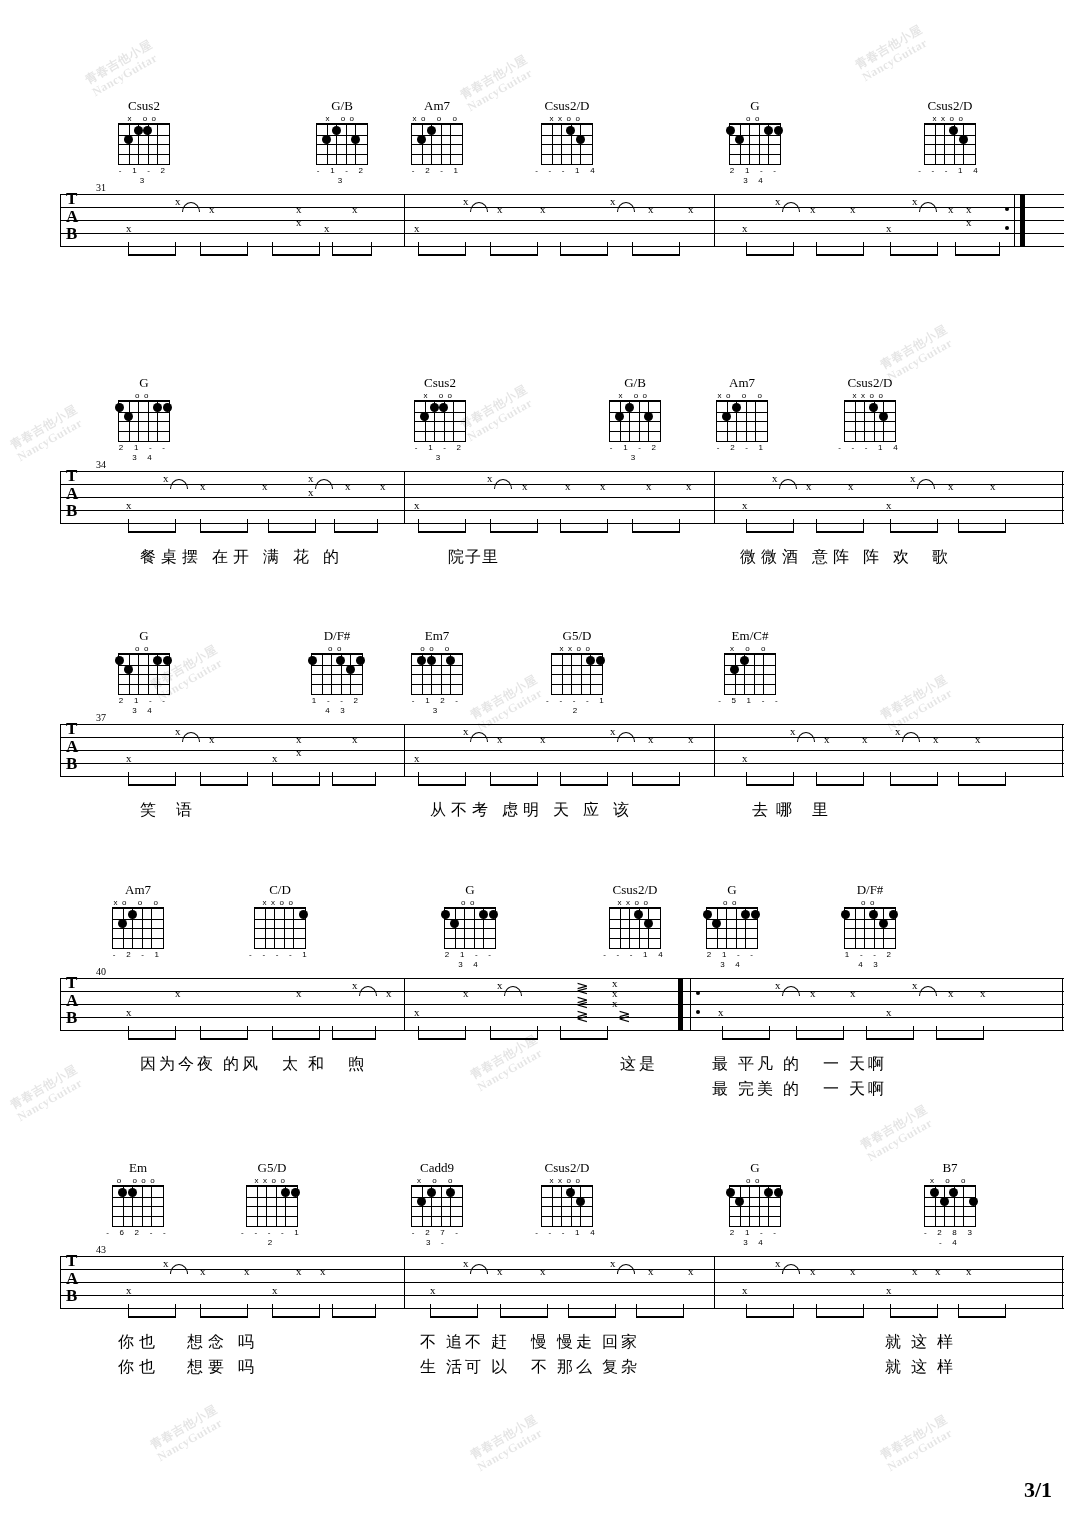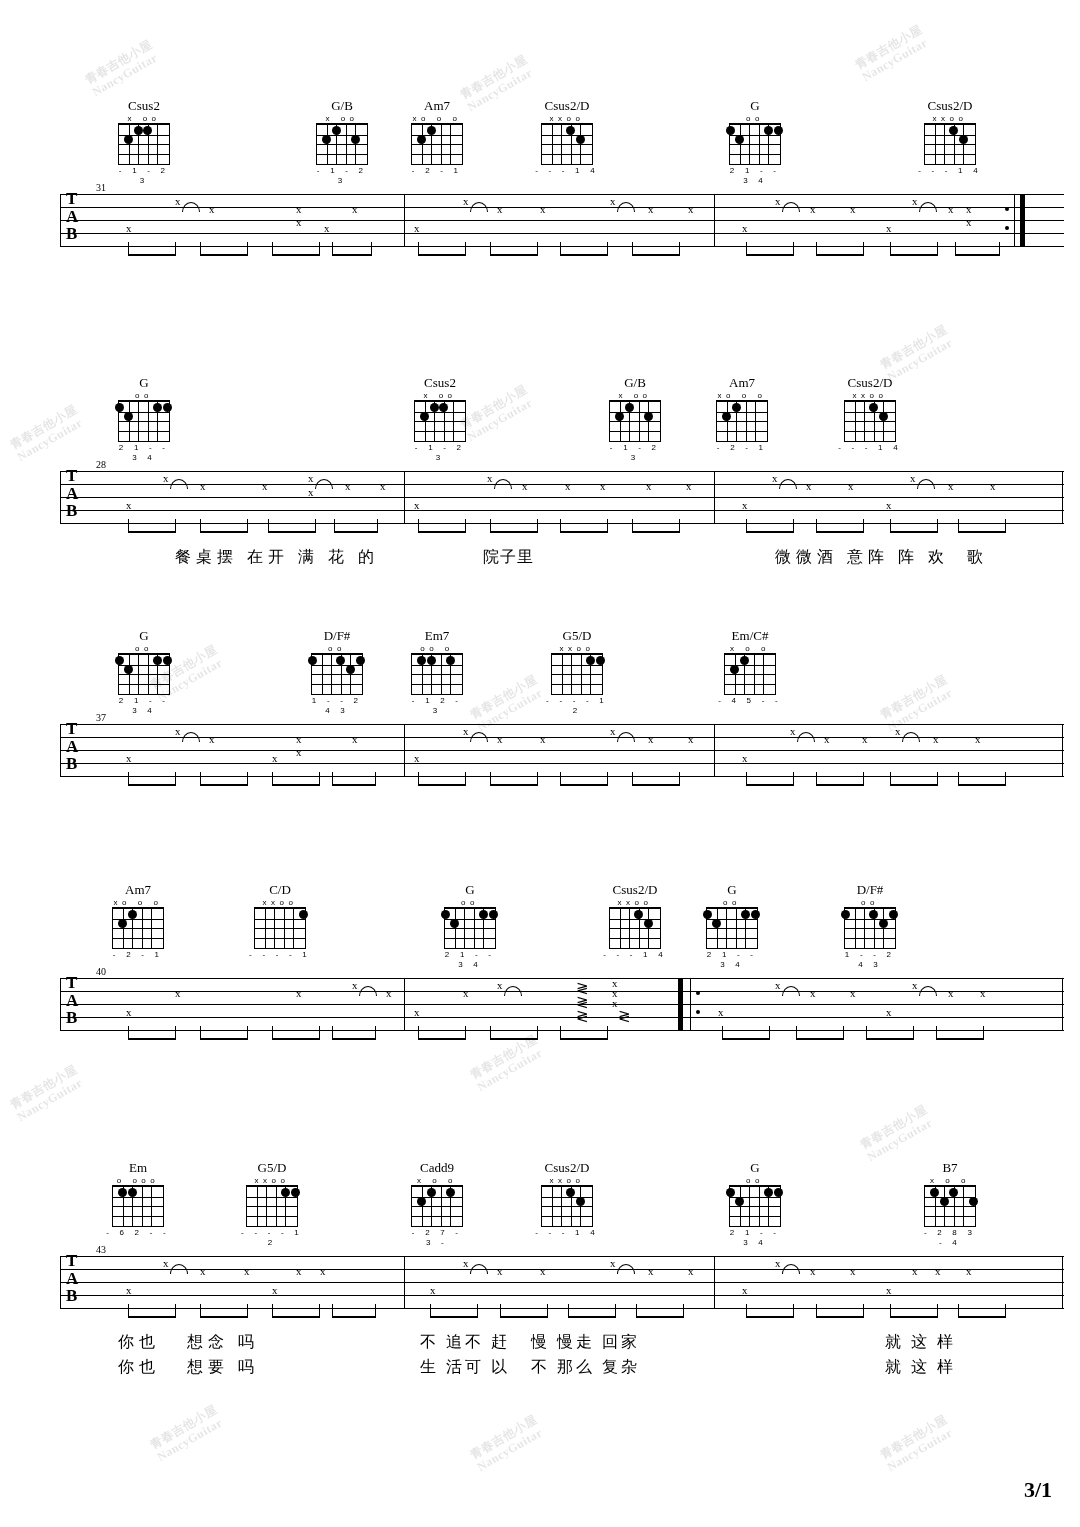--- a/index.html
+++ b/index.html
@@ -387,21 +387,21 @@
             <div class="hline" style="top:19.2px"></div>
           <div class="hline" style="top:28.8px"></div>
           <div class="dot" style="left:28.8px;top:5px"></div>
           <div class="dot" style="left:38.4px;top:14.5px"></div>
         </div>
         <div class="fing">- - - 1 4</div>
       </div>
     </div>
 
     <div class="staff">
-      <div class="measnum" style="left:96px;top:-4px;">28</div>
+      <div class="measnum" style="left:96px;top:-4px;">34</div>
       <div class="stafflines">
         <div class="ln" style="top:0"></div>
           <div class="ln" style="top:13px"></div>
         <div class="ln" style="top:26px"></div>
           <div class="ln" style="top:39px"></div>
         <div class="ln" style="top:52px"></div>
       </div>
       <div class="tabclef">T<br>A<br>B</div>
       <div class="barline" style="left:60px"></div>
       <div class="barline" style="left:404px"></div>
@@ -480,21 +480,21 @@
       <div class="stemgrp" style="left:890px;top:68px;width:48px;">
           <div class="stem" style="left:0;top:-14px;height:14px"></div>
           <div class="stem" style="left:47px;top:-14px;height:14px"></div>
         </div>
       <div class="stemgrp" style="left:958px;top:68px;width:48px;">
           <div class="stem" style="left:0;top:-14px;height:14px"></div>
           <div class="stem" style="left:47px;top:-14px;height:14px"></div>
         </div>
     </div>
 
-    <div class="lyrics" style="height:34px;margin-left:35px;">
+    <div class="lyrics" style="height:34px;">
       <div class="lyr" style="left:140px;top:12px;letter-spacing:5px;">餐桌摆 在开 满 花 的</div>
       <div class="lyr" style="left:448px;top:12px;letter-spacing:1px;">院子里</div>
       <div class="lyr" style="left:740px;top:12px;letter-spacing:5px;">微微酒 意阵 阵 欢  歌</div>
     </div>
   </div>
 
   <div class="system" style="top:628px;">
     <div class="chordrow">
       <div class="chord" style="left:112px;">
         <div class="name">G</div>
@@ -576,21 +576,21 @@
           <div class="vline" style="left:9.6px"></div>
             <div class="vline" style="left:19.2px"></div>
           <div class="vline" style="left:28.8px"></div>
             <div class="vline" style="left:38.4px"></div>
           <div class="hline" style="top:9.6px"></div>
             <div class="hline" style="top:19.2px"></div>
           <div class="hline" style="top:28.8px"></div>
           <div class="dot" style="left:19.2px;top:5px"></div>
           <div class="dot" style="left:9.6px;top:14.5px"></div>
         </div>
-        <div class="fing">- 4 5 - -</div>
+        <div class="fing">- 5 1 - -</div>
       </div>
     </div>
 
     <div class="staff">
       <div class="measnum" style="left:96px;top:-4px;">37</div>
       <div class="stafflines">
         <div class="ln" style="top:0"></div>
           <div class="ln" style="top:13px"></div>
         <div class="ln" style="top:26px"></div>
           <div class="ln" style="top:39px"></div>
@@ -672,20 +672,25 @@
       <div class="stemgrp" style="left:890px;top:68px;width:48px;">
           <div class="stem" style="left:0;top:-14px;height:14px"></div>
           <div class="stem" style="left:47px;top:-14px;height:14px"></div>
         </div>
       <div class="stemgrp" style="left:958px;top:68px;width:48px;">
           <div class="stem" style="left:0;top:-14px;height:14px"></div>
           <div class="stem" style="left:47px;top:-14px;height:14px"></div>
         </div>
     </div>
 
+    <div class="lyrics" style="height:34px;">
+      <div class="lyr" style="left:140px;top:12px;letter-spacing:8px;">笑 语</div>
+      <div class="lyr" style="left:430px;top:12px;letter-spacing:5px;">从不考 虑明 天 应 该</div>
+      <div class="lyr" style="left:752px;top:12px;letter-spacing:8px;">去哪 里</div>
+    </div>
   </div>
 
   <div class="system" style="top:882px;">
     <div class="chordrow">
       <div class="chord" style="left:106px;">
         <div class="name">Am7</div>
         <div class="marks">xo o o</div>
         <div class="grid">
           <div class="vline" style="left:9.6px"></div>
             <div class="vline" style="left:19.2px"></div>
@@ -876,20 +881,26 @@
       <div class="stemgrp" style="left:866px;top:68px;width:48px;">
           <div class="stem" style="left:0;top:-14px;height:14px"></div>
           <div class="stem" style="left:47px;top:-14px;height:14px"></div>
         </div>
       <div class="stemgrp" style="left:936px;top:68px;width:48px;">
           <div class="stem" style="left:0;top:-14px;height:14px"></div>
           <div class="stem" style="left:47px;top:-14px;height:14px"></div>
         </div>
     </div>
 
+    <div class="lyrics" style="height:58px;">
+      <div class="lyr" style="left:140px;top:12px;letter-spacing:3px;">因为今夜 的风   太 和   煦</div>
+      <div class="lyr" style="left:620px;top:12px;letter-spacing:3px;">这是</div>
+      <div class="lyr" style="left:712px;top:12px;letter-spacing:3px;">最 平凡 的   一 天啊</div>
+      <div class="lyr" style="left:712px;top:37px;letter-spacing:3px;">最 完美 的   一 天啊</div>
+    </div>
   </div>
 
   <div class="system" style="top:1160px;">
     <div class="chordrow">
       <div class="chord" style="left:106px;">
         <div class="name">Em</div>
         <div class="marks">o  ooo</div>
         <div class="grid">
           <div class="vline" style="left:9.6px"></div>
             <div class="vline" style="left:19.2px"></div>

